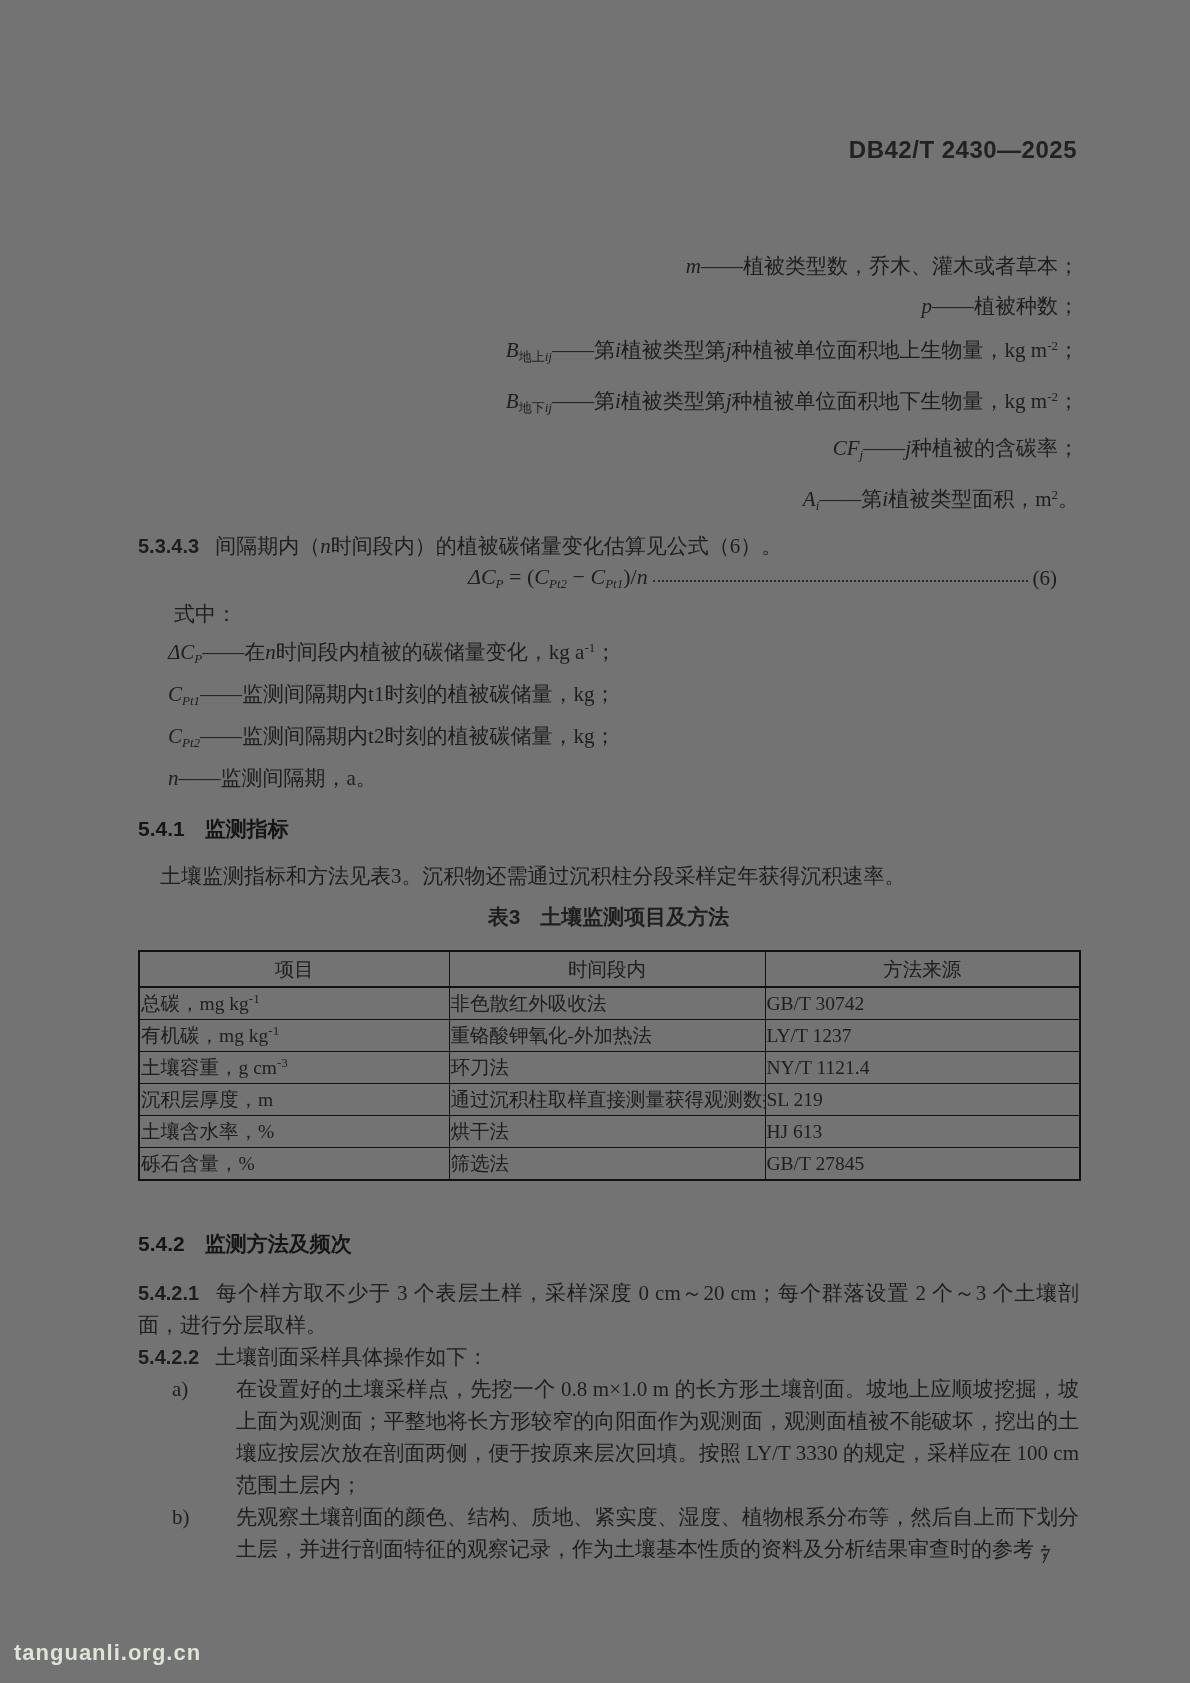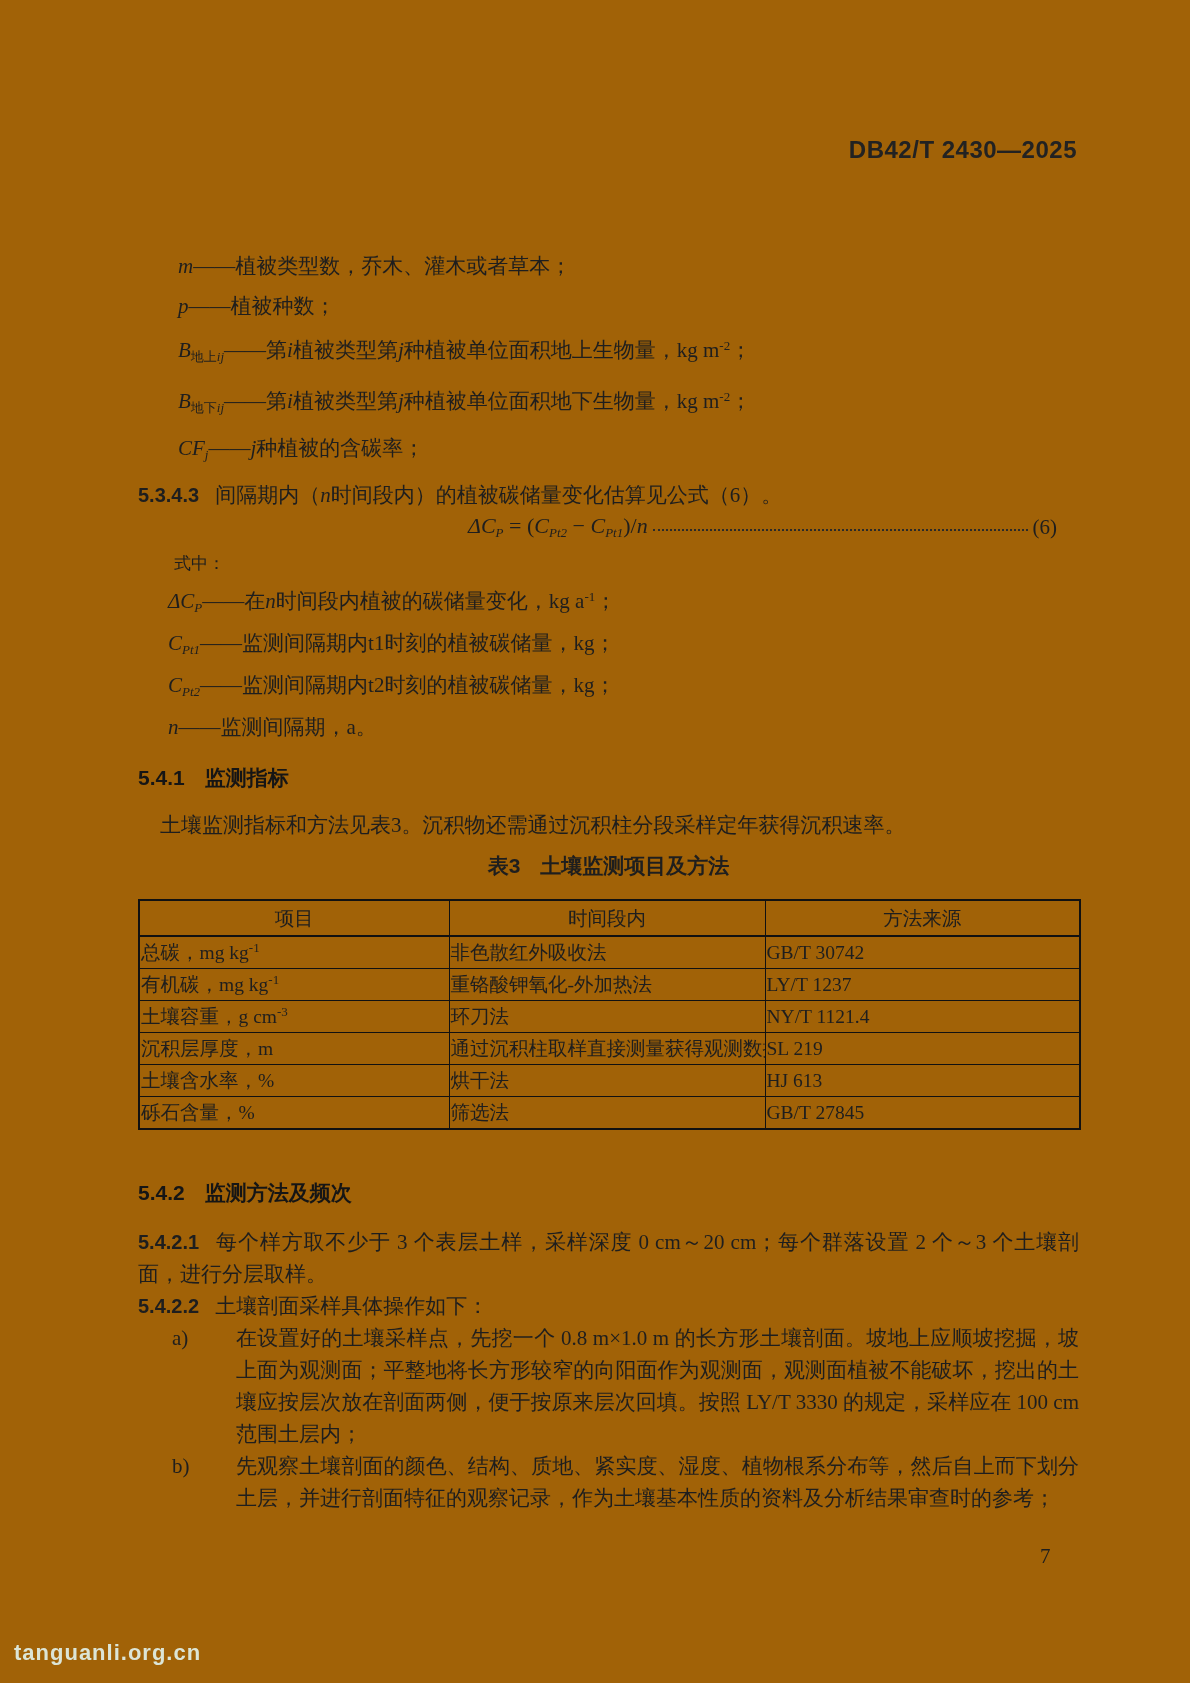--- a/index.html
+++ b/index.html
@@ -1,54 +1,54 @@
 <!DOCTYPE html>
 <html><head>
 <meta charset="utf-8">
 <style>
   html,body{margin:0;padding:0;background:#ffffff;}
   .page{
     position:relative;
     width:1190px;height:1683px;
-    background:#a16207;
+    background:#737373;
     overflow:hidden;
     font-family:"Liberation Serif","DejaVu Serif",serif;
     color:#1e1e1e;
   }
   .doc-code{
     position:absolute;top:136px;right:113px;
     font-family:"Liberation Sans","DejaVu Sans",sans-serif;
     font-weight:bold;font-size:24px;letter-spacing:0.5px;
     color:#222;
   }
   .content{position:absolute;left:138px;top:0;width:941px;}
 
   
-  .sym-list{list-style:none;margin:250px 0 0 0;padding:0 0 0 40px;}
+  .sym-list{list-style:none;margin:250px 0 0 0;padding:0 0 0 40px;text-align:right;}
   .sym-list li{font-size:21px;line-height:32px;margin-bottom:8px;}
 
   
   .clause-line{margin-top:2px;font-size:21px;line-height:32px;}
   .cnum{
     font-family:"Liberation Sans","DejaVu Sans",sans-serif;
     font-weight:bold;font-size:20px;margin-right:16px;
   }
 
   
   .formula-row{
     display:flex;align-items:center;
     height:32px;margin-top:0;
     padding-left:330px;padding-right:22px;
     font-size:22px;
   }
   .formula-expr{white-space:nowrap;}
   .leader{flex:1;height:0;border-top:2.5px dotted #2a2a2a;margin:0 5px;position:relative;top:3px;}
   .formula-num{font-size:21px;}
 
-  .where-label{margin-top:4px;padding-left:36px;font-size:17px;line-height:33px;}
+  .where-label{margin-top:4px;padding-left:36px;font-size:21px;line-height:33px;}
   .where-list{list-style:none;margin:0;padding:0 0 0 30px;}
   .where-list li{font-size:21px;line-height:33px;margin-bottom:3px;}
 
   .sec-heading{
     font-family:"Liberation Sans","DejaVu Sans",sans-serif;
     font-weight:bold;font-size:21px;line-height:32px;color:#151515;
   }
   .sec-heading .hnum{margin-right:20px;}
   .mt-h54{margin-top:10px;}
   .mt-h541{margin-top:18px;}
@@ -116,20 +116,21 @@
         <li><span class="seg-it">m</span><span>——植被类型数，乔木、灌木或者草本；</span></li>
 
         <li><span class="seg-it">p</span><span>——植被种数；</span></li>
 
         <li><span class="seg-it">B</span><span class="seg-sub">地上</span><span class="seg-isub">ij</span><span>——第</span><span class="seg-it">i</span><span>植被类型第</span><span class="seg-it">j</span><span>种植被单位面积地上生物量，kg m</span><span class="seg-sup">-2</span><span>；</span></li>
 
         <li><span class="seg-it">B</span><span class="seg-sub">地下</span><span class="seg-isub">ij</span><span>——第</span><span class="seg-it">i</span><span>植被类型第</span><span class="seg-it">j</span><span>种植被单位面积地下生物量，kg m</span><span class="seg-sup">-2</span><span>；</span></li>
 
         <li><span class="seg-it">CF</span><span class="seg-isub">j</span><span>——</span><span class="seg-it">j</span><span>种植被的含碳率；</span></li>
 
+        <li><span class="seg-it">A</span><span class="seg-isub">i</span><span>——第</span><span class="seg-it">i</span><span>植被类型面积，m</span><span class="seg-sup">2</span><span>。</span></li>
       </ul>
 
     <div class="clause-line">
       <span class="cnum">5.3.4.3</span><span><span>间隔期内（</span><span class="seg-it">n</span><span>时间段内）的植被碳储量变化估算见公式（6）。</span></span>
     </div>
 
     <div class="formula-row">
       <span class="formula-expr"><span class="seg-it">ΔC</span><span class="seg-isub">P</span><span> = (</span><span class="seg-it">C</span><span class="seg-isub">Pt2</span><span> − </span><span class="seg-it">C</span><span class="seg-isub">Pt1</span><span>)/</span><span class="seg-it">n</span></span>
       <span class="leader"></span>
       <span class="formula-num">(6)</span>

